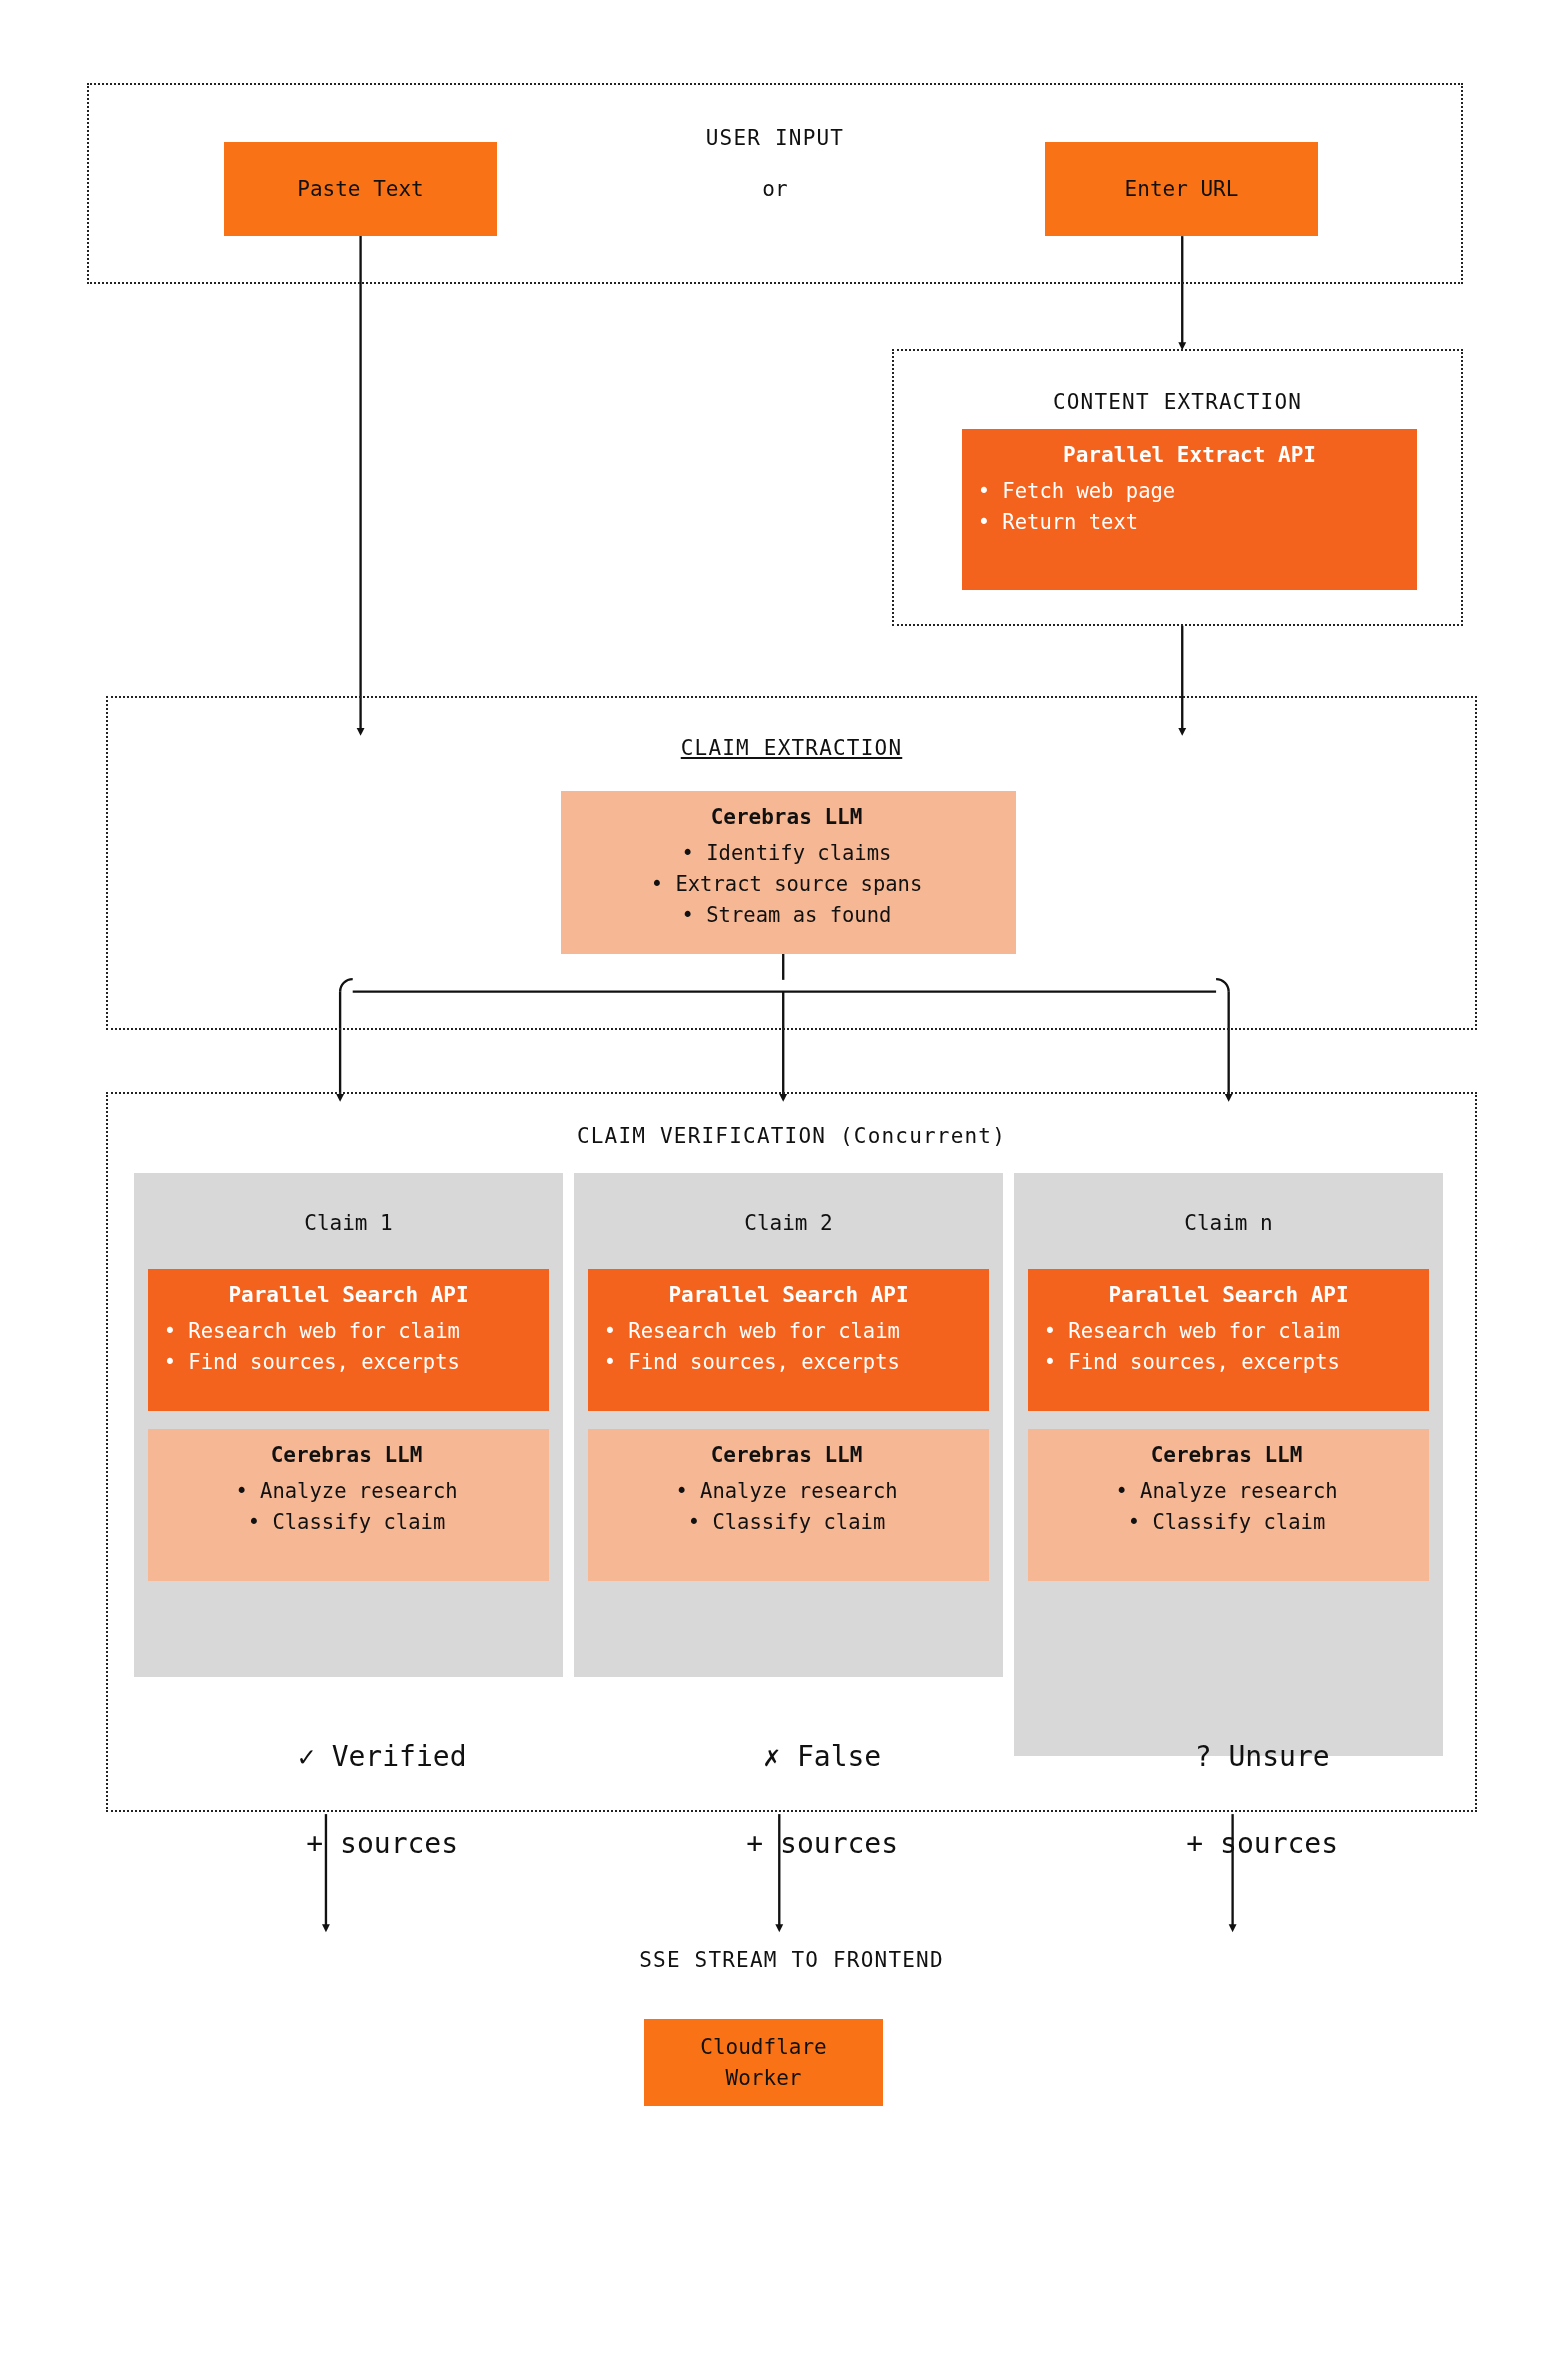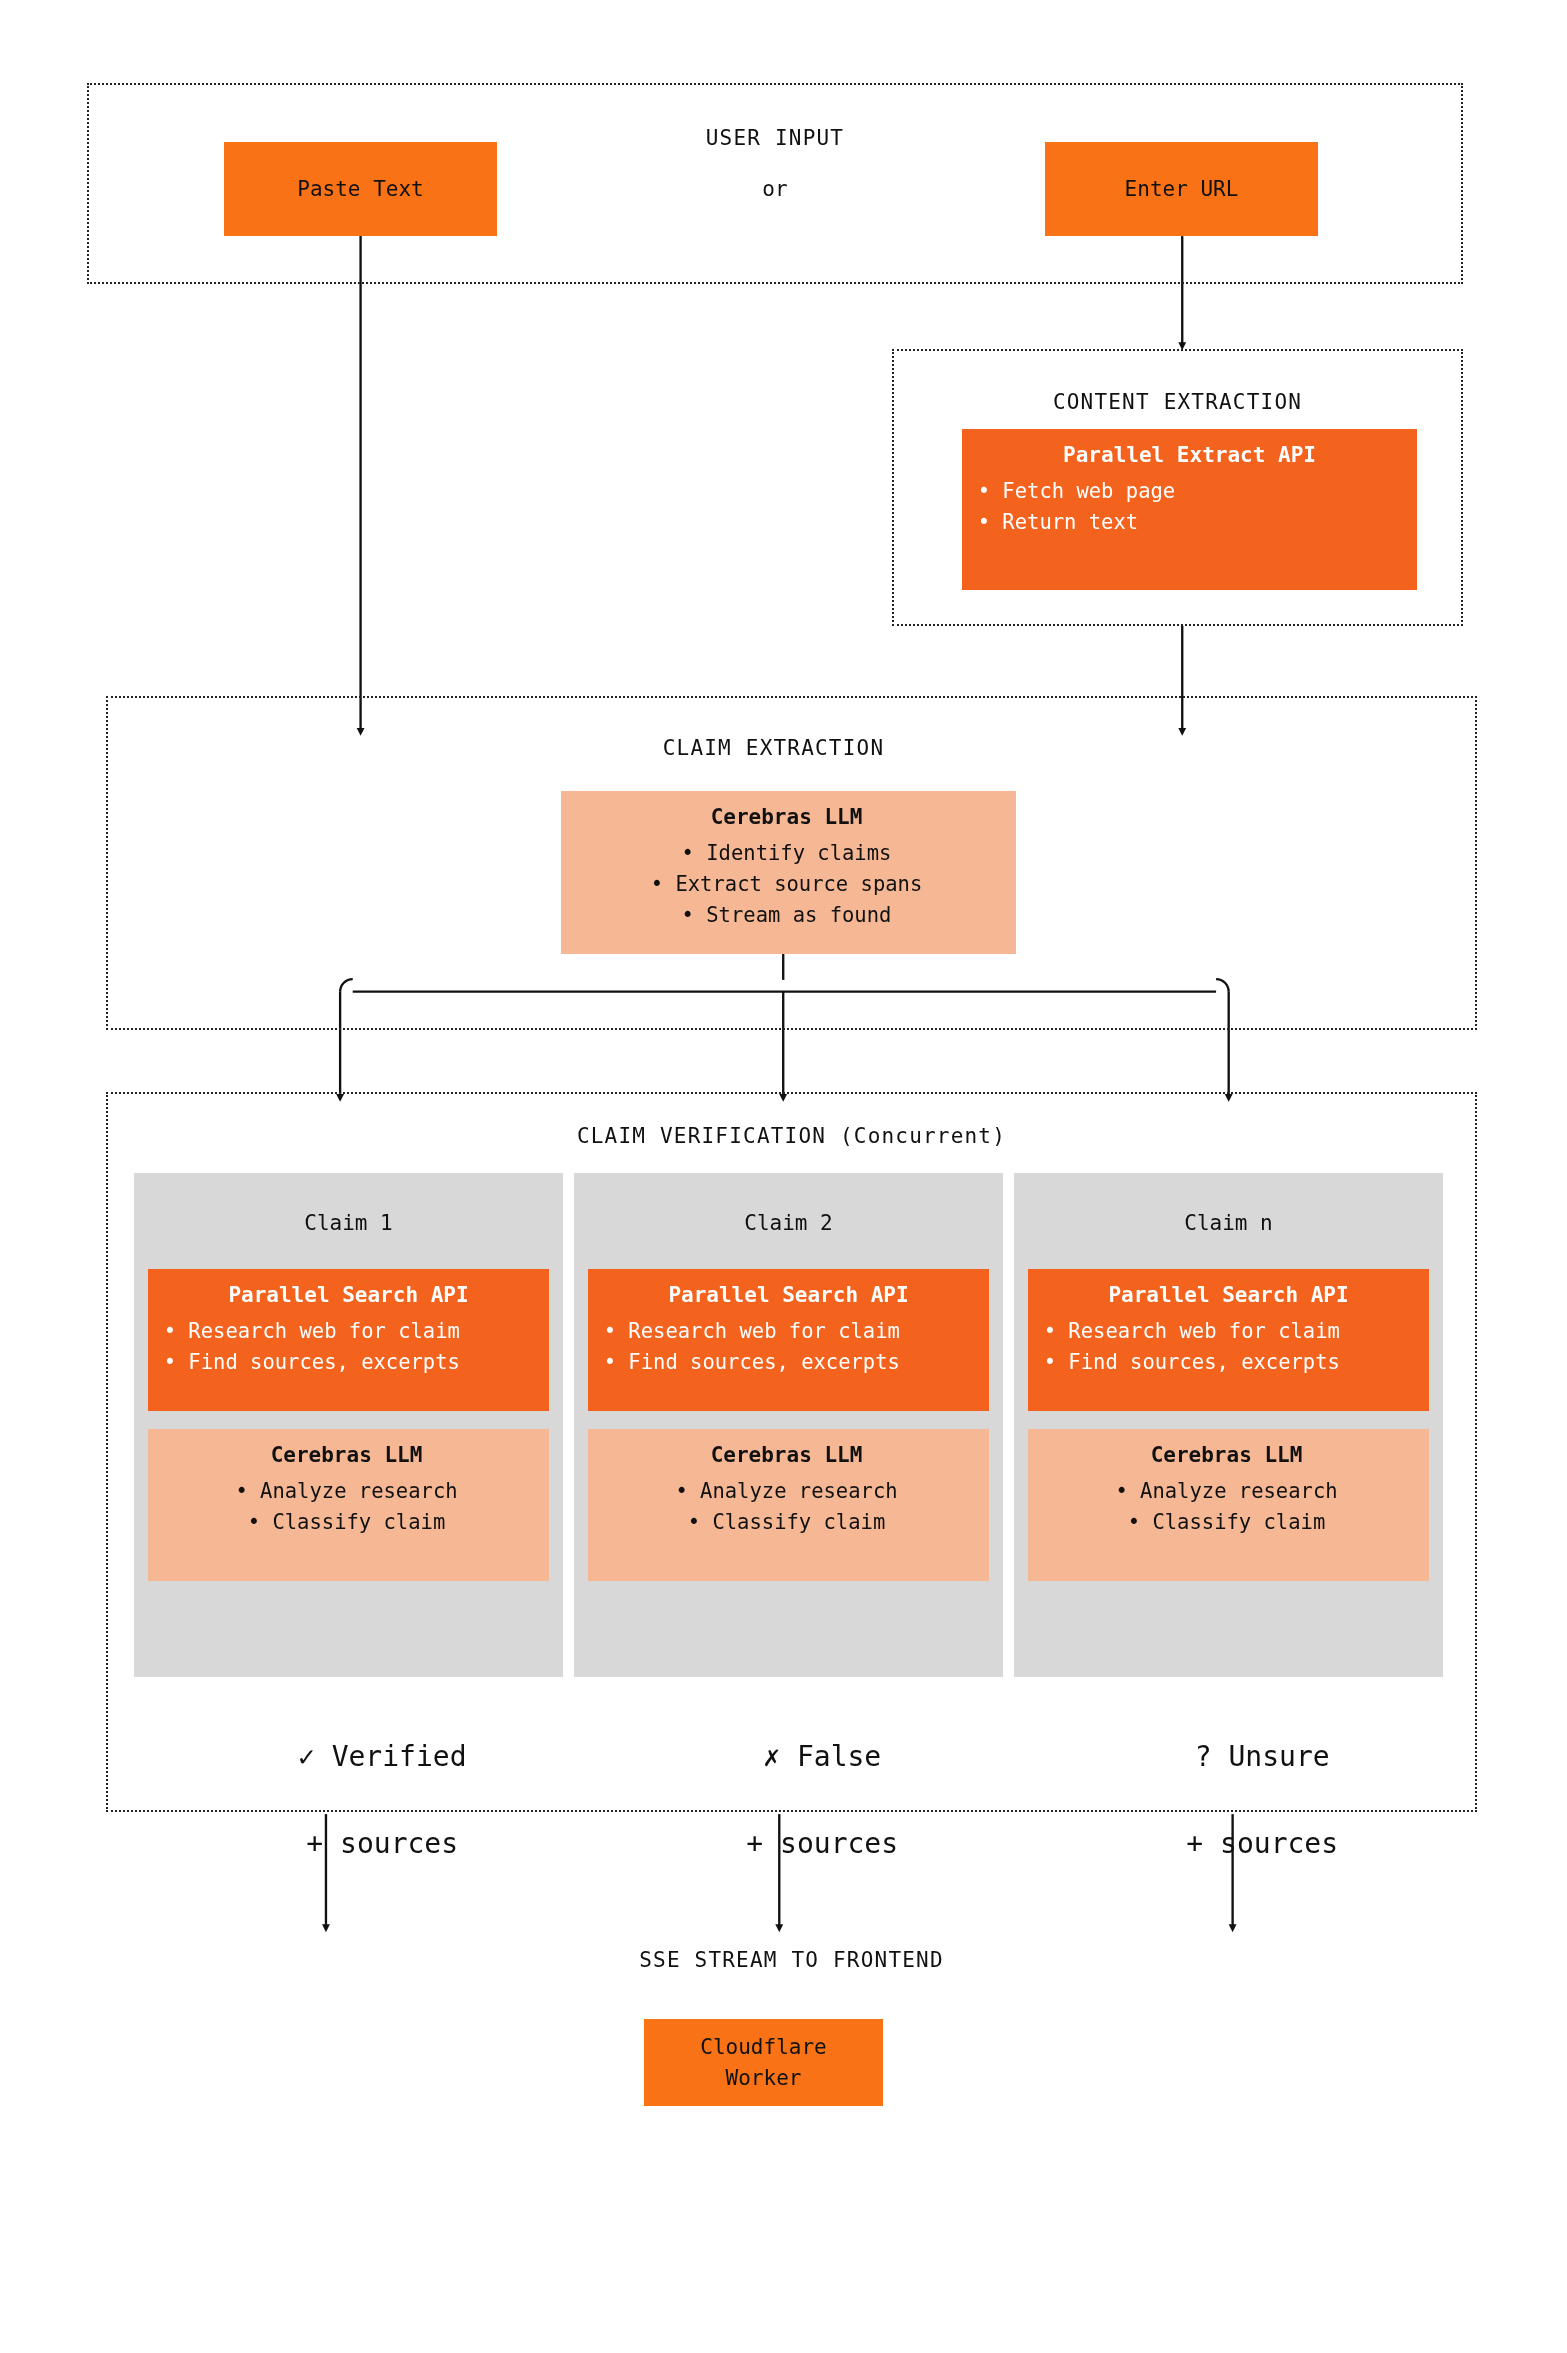--- a/index.html
+++ b/index.html
@@ -165,21 +165,21 @@
 
   <div class="group-box" style="left:892px; top:349px; width:571px; height:277px;"></div>
   <div class="group-title" style="left:892px; top:390px; width:571px;">CONTENT EXTRACTION</div>
   <div class="orange-box" style="left:962px; top:429px; width:455px; height:161px;">
     <span class="box-head">Parallel Extract API</span>
     <span class="bullet-line bul-left">• Fetch web page</span>
     <span class="bullet-line bul-left">• Return text</span>
   </div>
 
   <div class="group-box" style="left:106px; top:696px; width:1371px; height:334px;"></div>
-  <div class="group-title" style="left:88px; top:736px; width:1371px;">CLAIM EXTRACTION</div>
+  <div class="group-title" style="left:106px; top:736px; width:1371px;text-decoration:underline;">CLAIM EXTRACTION</div>
   <div class="peach-box" style="left:561px; top:791px; width:455px; height:163px;">
     <span class="box-head">Cerebras LLM</span>
     <span class="bullet-line bul-center">• Identify claims</span>
     <span class="bullet-line bul-center">• Extract source spans</span>
     <span class="bullet-line bul-center">• Stream as found</span>
   </div>
 
   <div class="group-box" style="left:106px; top:1092px; width:1371px; height:720px;"></div>
   <div class="group-title" style="left:106px; top:1124px; width:1371px;">CLAIM VERIFICATION (Concurrent)</div>
 
@@ -212,21 +212,21 @@
       <span class="box-head">Cerebras LLM</span>
       <span class="bullet-line bul-center">• Analyze research</span>
       <span class="bullet-line bul-center">• Classify claim</span>
     </div>
   </div>
   <div class="result-text" style="left:574px; top:1692px; width:429px;">
     <span>✗ False</span><br>
     <span>+ sources</span>
   </div>
 
-  <div class="claim-col" style="left:1014px; top:1173px; width:429px; height:504px;">
+  <div class="claim-col" style="left:1014px; top:1173px; width:429px; height:583px;">
     <div class="claim-label" style="top:38px;">Claim n</div>
     <div class="orange-box" style="left:14px; top:96px; width:401px; height:142px;">
       <span class="box-head">Parallel Search API</span>
       <span class="bullet-line bul-left">• Research web for claim</span>
       <span class="bullet-line bul-left">• Find sources, excerpts</span>
     </div>
     <div class="peach-box" style="left:14px; top:256px; width:401px; height:152px;">
       <span class="box-head">Cerebras LLM</span>
       <span class="bullet-line bul-center">• Analyze research</span>
       <span class="bullet-line bul-center">• Classify claim</span>

